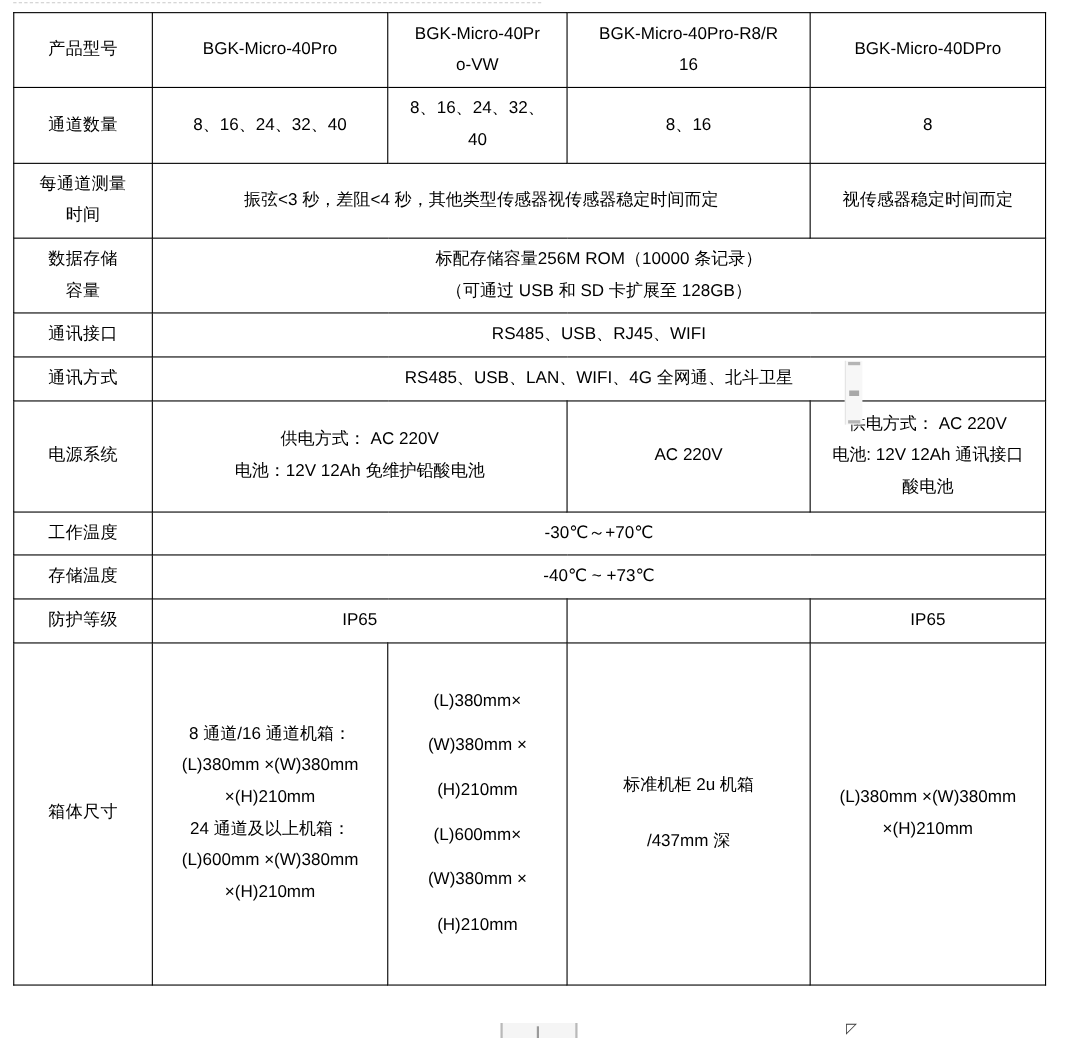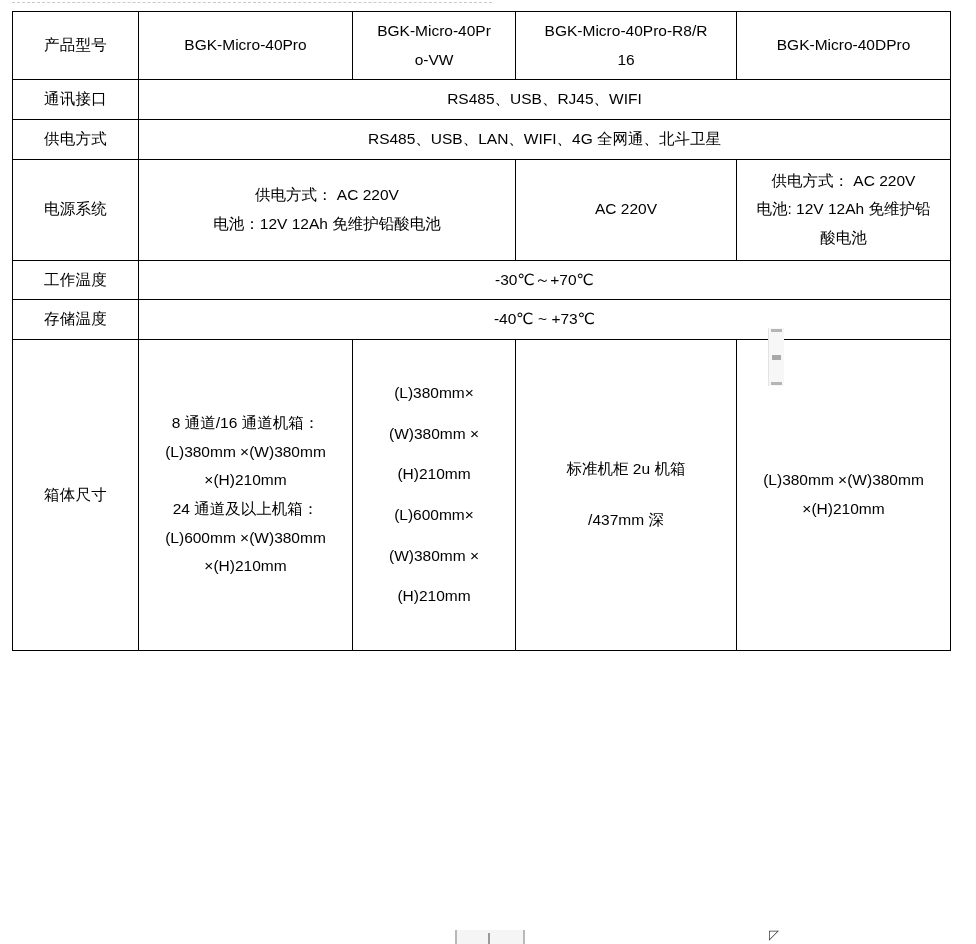--- a/index.html
+++ b/index.html
@@ -176,59 +176,93 @@
           <span class="cell-line">BGK-Micro-40Pr</span>
           <span class="cell-line">o-VW</span>
         </td>
         <td>
           <span class="cell-line">BGK-Micro-40Pro-R8/R</span>
           <span class="cell-line">16</span>
         </td>
         <td>BGK-Micro-40DPro</td>
       </tr>
 
-
-
+      <tr class="r-channels">
+        <td class="label-cell">通道数量</td>
+        <td>8、16、24、32、40</td>
+        <td>
+          <span class="cell-line">8、16、24、32、</span>
+          <span class="cell-line">40</span>
+        </td>
+        <td>8、16</td>
+        <td>8</td>
+      </tr>
+
+      <tr class="r-meastime">
+        <td class="label-cell">
+          <span class="cell-line">每通道测量</span>
+          <span class="cell-line">时间</span>
+        </td>
+        <td colspan="3">振弦&lt;3 秒，差阻&lt;4 秒，其他类型传感器视传感器稳定时间而定</td>
+        <td>视传感器稳定时间而定</td>
+      </tr>
+
+      <tr class="r-storage">
+        <td class="label-cell">
+          <span class="cell-line">数据存储</span>
+          <span class="cell-line">容量</span>
+        </td>
+        <td colspan="4">
+          <span class="cell-line">标配存储容量256M  ROM（10000 条记录）</span>
+          <span class="cell-line">（可通过 USB 和 SD 卡扩展至 128GB）</span>
+        </td>
+      </tr>
 
       <tr class="r-iface">
         <td class="label-cell">通讯接口</td>
         <td colspan="4">RS485、USB、RJ45、WIFI</td>
       </tr>
 
       <tr class="r-commmode">
-        <td class="label-cell">供电方式</td>
+        <td class="label-cell">通讯方式</td>
         <td colspan="4">RS485、USB、LAN、WIFI、4G 全网通、北斗卫星</td>
       </tr>
 
 
       <tr class="r-psu">
         <td class="label-cell">电源系统</td>
         <td colspan="2">
           <span class="cell-line">供电方式： AC 220V</span>
           <span class="cell-line">电池：12V 12Ah 免维护铅酸电池</span>
         </td>
         <td>AC 220V</td>
         <td>
           <span class="cell-line">供电方式： AC 220V</span>
-          <span class="cell-line">电池: 12V 12Ah 免维护铅</span>
+          <span class="cell-line">电池: 12V 12Ah 通讯接口</span>
           <span class="cell-line">酸电池</span>
         </td>
       </tr>
 
 
       <tr class="r-optemp">
         <td class="label-cell">工作温度</td>
         <td colspan="4">-30℃～+70℃</td>
       </tr>
 
       <tr class="r-sttemp">
         <td class="label-cell">存储温度</td>
         <td colspan="4">-40℃ ~ +73℃</td>
       </tr>
 
+      <tr class="r-ip">
+        <td class="label-cell">防护等级</td>
+        <td colspan="2">IP65</td>
+        <td></td>
+        <td>IP65</td>
+      </tr>
 
       <tr class="r-dims">
         <td class="label-cell dim-tall">箱体尺寸</td>
         <td class="dim-tall">
           <span class="wrap-lines">
             <span>8 通道/16 通道机箱：</span>
             <span>(L)380mm ×(W)380mm</span>
             <span>×(H)210mm</span>
             <span>24 通道及以上机箱：</span>
             <span>(L)600mm ×(W)380mm</span>

